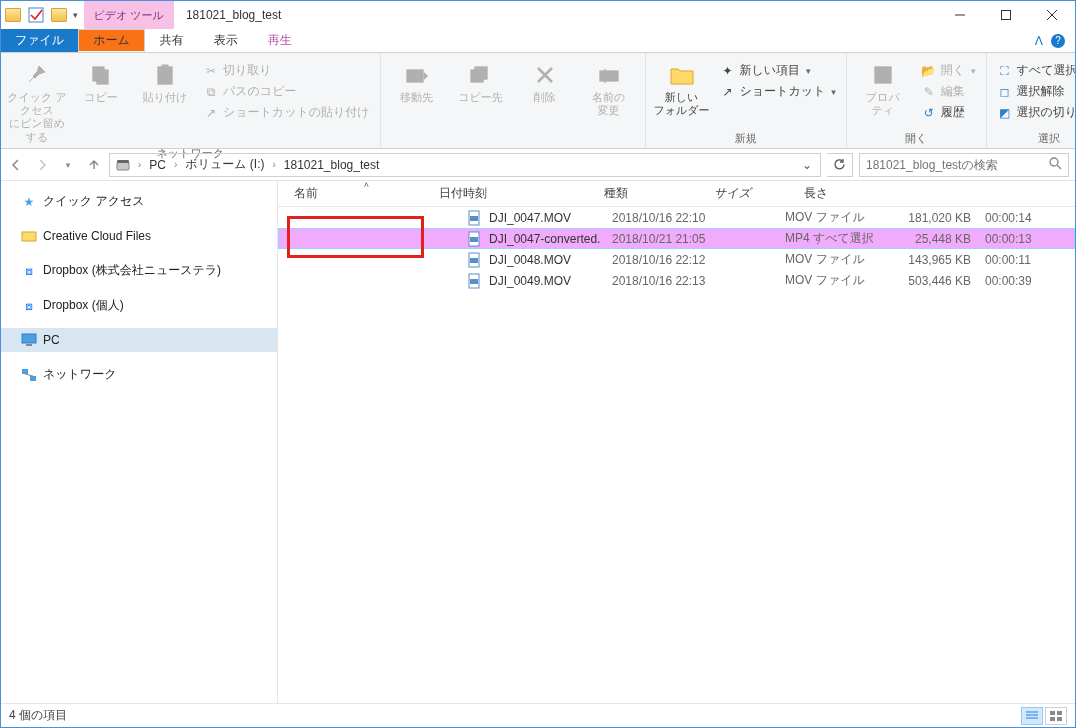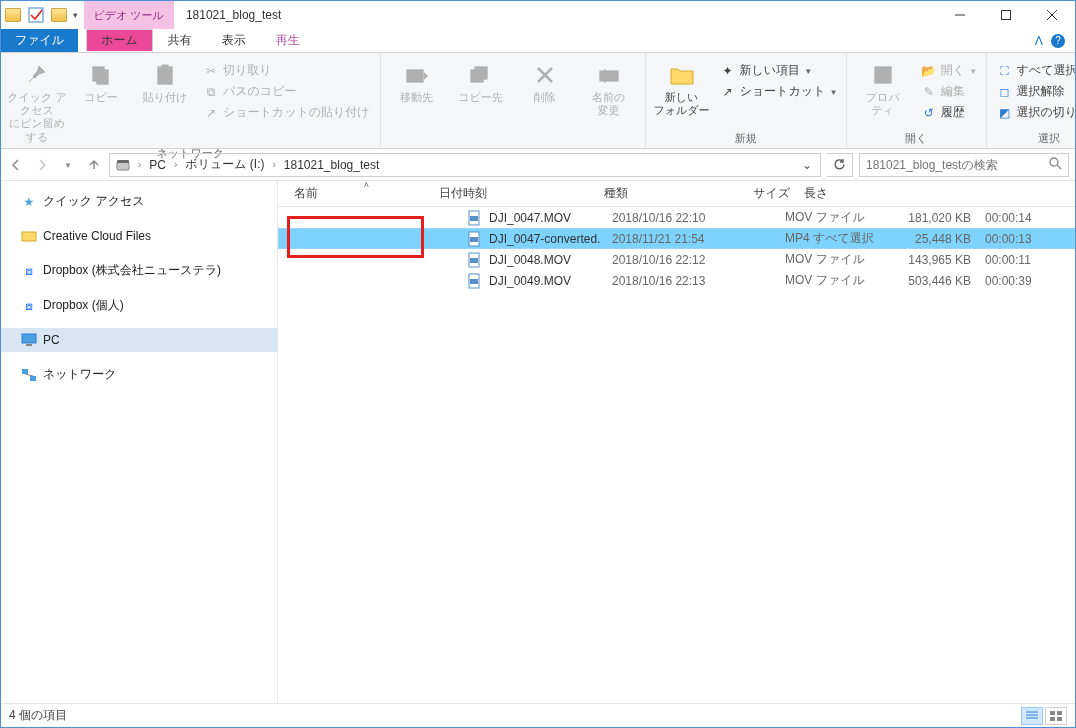--- a/index.html
+++ b/index.html
@@ -12,21 +12,21 @@
 .titlebar-left .qat-btn { display:flex; align-items:center; padding:0 2px; }
 .titlebar .contextual-tab { background: #f7c1e6; color:#8b2d82; padding:0 10px; display:flex; align-items:center; font-size:11px; }
 .titlebar .title { flex:1; display:flex; align-items:center; padding:0 12px; color:#333; }
 .win-controls { display:flex; }
 .win-controls div { width:46px; display:flex; align-items:center; justify-content:center; color:#333; cursor:default; }
 
 
 .ribbon-tabs { height: 24px; display:flex; align-items:stretch; border-bottom: 1px solid #d0d0d0; background:#fff; }
 .ribbon-tabs .file-tab { background:#1979ca; color:#fff; padding:0 14px; display:flex; align-items:center; }
 .ribbon-tabs .tab { padding:0 14px; display:flex; align-items:center; color:#333; border:1px solid transparent; }
-.ribbon-tabs .tab.active { border:1px solid #d0d0d0; border-bottom-color:#f5f6f7; background:#ec4899;margin-left:8px; }
+.ribbon-tabs .tab.active { border:1px solid #d0d0d0; border-bottom-color:#f5f6f7; background:#f97316; }
 .ribbon-tabs .tab.play { color:#b84fa8; }
 .ribbon-tabs .spacer { flex:1; }
 .ribbon-tabs .right { display:flex; align-items:center; gap:8px; padding:0 10px; color:#555; }
 
 
 .ribbon { background:#f5f6f7; border-bottom:1px solid #d0d0d0; height: 96px; display:flex; }
 .ribbon .group { border-right:1px solid #e2e4e6; padding:4px 6px 0 6px; display:flex; flex-direction:column; }
 .ribbon .group .grp-body { flex:1; display:flex; gap:4px; align-items:flex-start; }
 .ribbon .group .grp-label { text-align:center; color:#6a6a6a; font-size:11px; padding:2px 0; }
 .big-btn { display:flex; flex-direction:column; align-items:center; width:60px; gap:2px; padding-top:4px; color:#444; }
@@ -60,27 +60,27 @@
 .navpane .spacer-row { height:10px; }
 .navpane .ico { width:16px; height:16px; display:flex; align-items:center; justify-content:center; }
 
 
 .content { flex:1; display:flex; flex-direction:column; }
 .columns { display:flex; border-bottom:1px solid #e8e8e8; padding:4px 0 4px 16px; color:#444; font-size:12px; }
 .columns div { position:relative; }
 .col-name { width:145px; }
 .col-date { width:165px; }
 .col-type { width:110px; }
-.col-size { width:90px; text-align:right; padding-right:14px; }
+.col-size { width:90px; padding-right:14px;font-style:italic; }
 .col-len { width:90px; }
 .sort-ind { position:absolute; top:-5px; left:50%; transform:translateX(-50%); font-size:9px; color:#666; }
 
 .filelist { flex:1; overflow:auto; }
 .row { display:flex; align-items:center; padding:2px 0 2px 16px; color:#333;justify-content:flex-end; }
-.row.selected { background:#7dd3fc; outline:1px solid #99d1ff; outline-offset:-1px;padding-left:20px; }
+.row.selected { background:#f0abfc; outline:1px solid #99d1ff; outline-offset:-1px;padding-left:20px; }
 .row .name-cell { width:145px; display:flex; align-items:center; gap:6px; white-space:nowrap; overflow:hidden; }
 .row .date-cell { width:165px; color:#666; }
 .row .type-cell { width:110px; color:#666;margin-left:8px; }
 .row .size-cell { width:90px; text-align:right; padding-right:14px; color:#666; }
 .row .len-cell { width:90px; color:#666; }
 .file-ico { width:16px; height:16px; flex-shrink:0; }
 .redbox { position:absolute; border:3px solid #e3201d; pointer-events:none; }
 
 
 .statusbar { height:24px; border-top:1px solid #e5e5e5; display:flex; align-items:center; padding:0 8px; color:#444; font-size:12px; }
@@ -429,21 +429,21 @@
           <div class="len-cell">00:00:14</div>
         </div>
         <div class="row selected">
           <div class="name-cell">
               <span class="file-ico"><svg width="16" height="16" viewBox="0 0 16 16">
                   <rect x="2" y="1" width="10" height="14" fill="#fff" stroke="#5a8fc7"></rect>
                   <rect x="3" y="6" width="8" height="5" fill="#5a8fc7"></rect>
                 </svg></span>
               <span>DJI_0047-converted.</span>
             </div>
-          <div class="date-cell">2018/11/21 21:54</div>
+          <div class="date-cell">2018/10/21 21:05</div>
           <div class="type-cell">MP4 すべて選択</div>
           <div class="size-cell">25,448 KB</div>
           <div class="len-cell">00:00:13</div>
         </div>
         <div class="row">
           <div class="name-cell">
               <span class="file-ico"><svg width="16" height="16" viewBox="0 0 16 16">
                   <rect x="2" y="1" width="10" height="14" fill="#fff" stroke="#5a8fc7"></rect>
                   <rect x="3" y="6" width="8" height="5" fill="#5a8fc7"></rect>
                 </svg></span>

